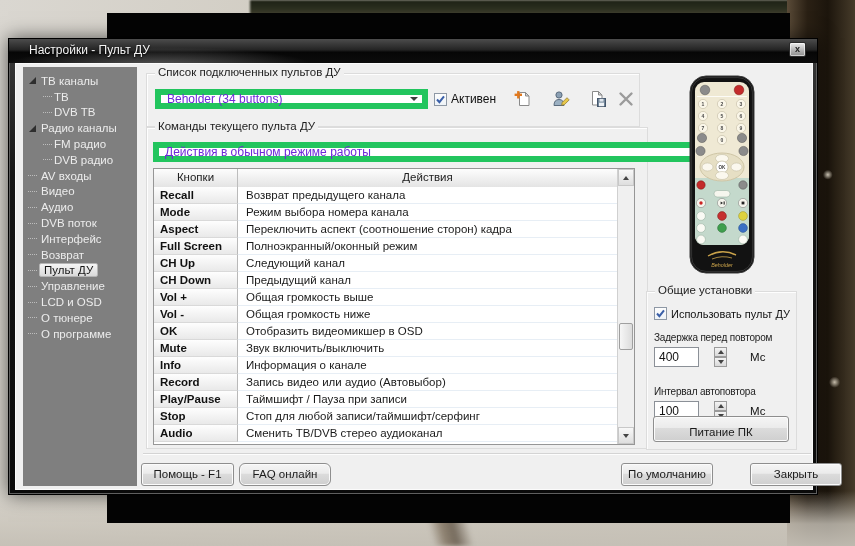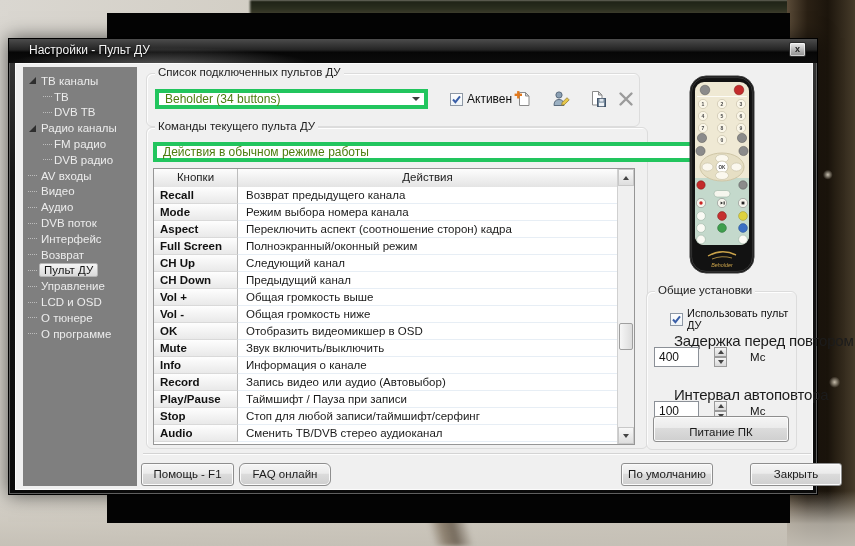--- a/index.html
+++ b/index.html
@@ -47,42 +47,42 @@
   .tree{padding-top:6px;}
   .tree-item{display:flex;align-items:center;height:15.8px;padding-left:5px;
     font-size:11.5px;color:#ececec;white-space:nowrap;cursor:default;}
   .tree-item .lead{display:flex;align-items:center;justify-content:flex-start;width:13px;flex:0 0 13px;}
   .tree-item.lvl1 .lead{width:26px;flex:0 0 26px;justify-content:flex-end;padding-right:2px;box-sizing:border-box;}
   .dots{display:inline-block;width:9px;height:0;border-top:1px dotted #bdbdbd;}
   .tree-item.selected .tree-label{background:linear-gradient(180deg,#f5f5f5,#d9d9d9);
     border:1px solid #b5b5b5;border-radius:2px;color:#151515;padding:0 4px;margin-left:-2px;}
 
   
-  .group{position:absolute;border:1px solid #dcdcdc;border-radius:6px;
+  .group{position:absolute;border:1px solid #dcdcdc;border-radius:0;
     box-shadow:inset 1px 1px 0 rgba(255,255,255,.9);}
   .group-label{position:absolute;left:8px;top:-8px;background:#f0f0f0;padding:0 3px;
     font-size:11.5px;color:#1c1c1c;white-space:nowrap;}
   .g-remotes{left:131px;top:10px;width:492px;height:52px;}
   .g-commands{left:131px;top:64px;width:500px;height:320px;}
   .g-general{left:631px;top:228px;width:149px;height:157px;}
 
   
   .combo{position:absolute;box-sizing:border-box;height:20px;background:#fff;
-    border:4px solid #22c55e;display:flex;align-items:center;font-size:12px;color:#4d7c0f;cursor:default;}
+    border:6px solid #22c55e;display:flex;align-items:center;font-size:12px;color:#6d28d9;cursor:default;}
   .combo .val{flex:1;padding:0 6px;white-space:nowrap;overflow:hidden;}
   .combo .arrow{width:16px;display:flex;align-items:center;justify-content:center;}
   .tri-down{width:0;height:0;border-left:4px solid transparent;border-right:4px solid transparent;
     border-top:4px solid #3c3c3c;}
   .tri-up-s{width:0;height:0;border-left:3px solid transparent;border-right:3px solid transparent;
     border-bottom:4px solid #444;}
   .tri-down-s{width:0;height:0;border-left:3px solid transparent;border-right:3px solid transparent;
     border-top:4px solid #444;}
 
   
-  .checkrow{position:absolute;display:flex;align-items:center;gap:4px;font-size:12px;color:#111;margin-left:16px;}
+  .checkrow{position:absolute;display:flex;align-items:center;gap:4px;font-size:12px;color:#111;}
   .checkbox{width:13px;height:13px;background:linear-gradient(180deg,#fdfdfd,#eef3f7);
     border:1px solid #8e98a5;box-sizing:border-box;display:flex;align-items:center;justify-content:center;}
 
   
   .tool-icon{position:absolute;width:22px;height:22px;top:14px;display:flex;
     align-items:center;justify-content:center;cursor:default;}
 
   
   .table{position:absolute;left:6px;top:40px;width:482px;height:277px;
     border:1px solid #969696;background:#fff;box-sizing:border-box;}
@@ -103,21 +103,21 @@
   .vscroll{position:absolute;top:0;right:0;bottom:0;width:17px;background:#f0f0f0;
     border-left:1px solid #d0d0d0;box-sizing:border-box;}
   .sbtn{position:absolute;left:0;right:0;height:17px;background:linear-gradient(180deg,#f8f8f8,#dedede);
     display:flex;align-items:center;justify-content:center;border:1px solid #c8c8c8;box-sizing:border-box;}
   .sbtn.up{top:0;} .sbtn.down{bottom:0;}
   .sthumb{position:absolute;left:1px;right:1px;top:154px;height:27px;
     background:linear-gradient(90deg,#f6f6f6,#dcdcdc);border:1px solid #9f9f9f;border-radius:2px;box-sizing:border-box;}
 
   
   .remote-wrap{position:absolute;left:673px;top:12px;width:68px;height:200px;}
-  .glabel{position:absolute;font-size:15px;color:#1c1c1c;white-space:nowrap;letter-spacing:-.2px;margin-left:20px;}
+  .glabel{position:absolute;font-size:10px;color:#1c1c1c;white-space:nowrap;letter-spacing:-.2px;}
   .spinrow{position:absolute;display:flex;align-items:center;gap:15px;}
   .spinfield{width:45px;height:20px;box-sizing:border-box;background:#fff;border:1px solid #8b9097;
     font-size:12px;color:#111;padding:2px 4px 0;}
   .spinbtns{width:13px;height:20px;display:flex;flex-direction:column;}
   .spinbtns .sb{flex:1;background:linear-gradient(180deg,#f4f4f4,#d9d9d9);border:1px solid #9a9a9a;
     display:flex;align-items:center;justify-content:center;box-sizing:border-box;}
   .spin-unit{margin-left:8px;font-size:11.5px;color:#111;}
 
   
   .w7btn{position:absolute;box-sizing:border-box;height:23px;

